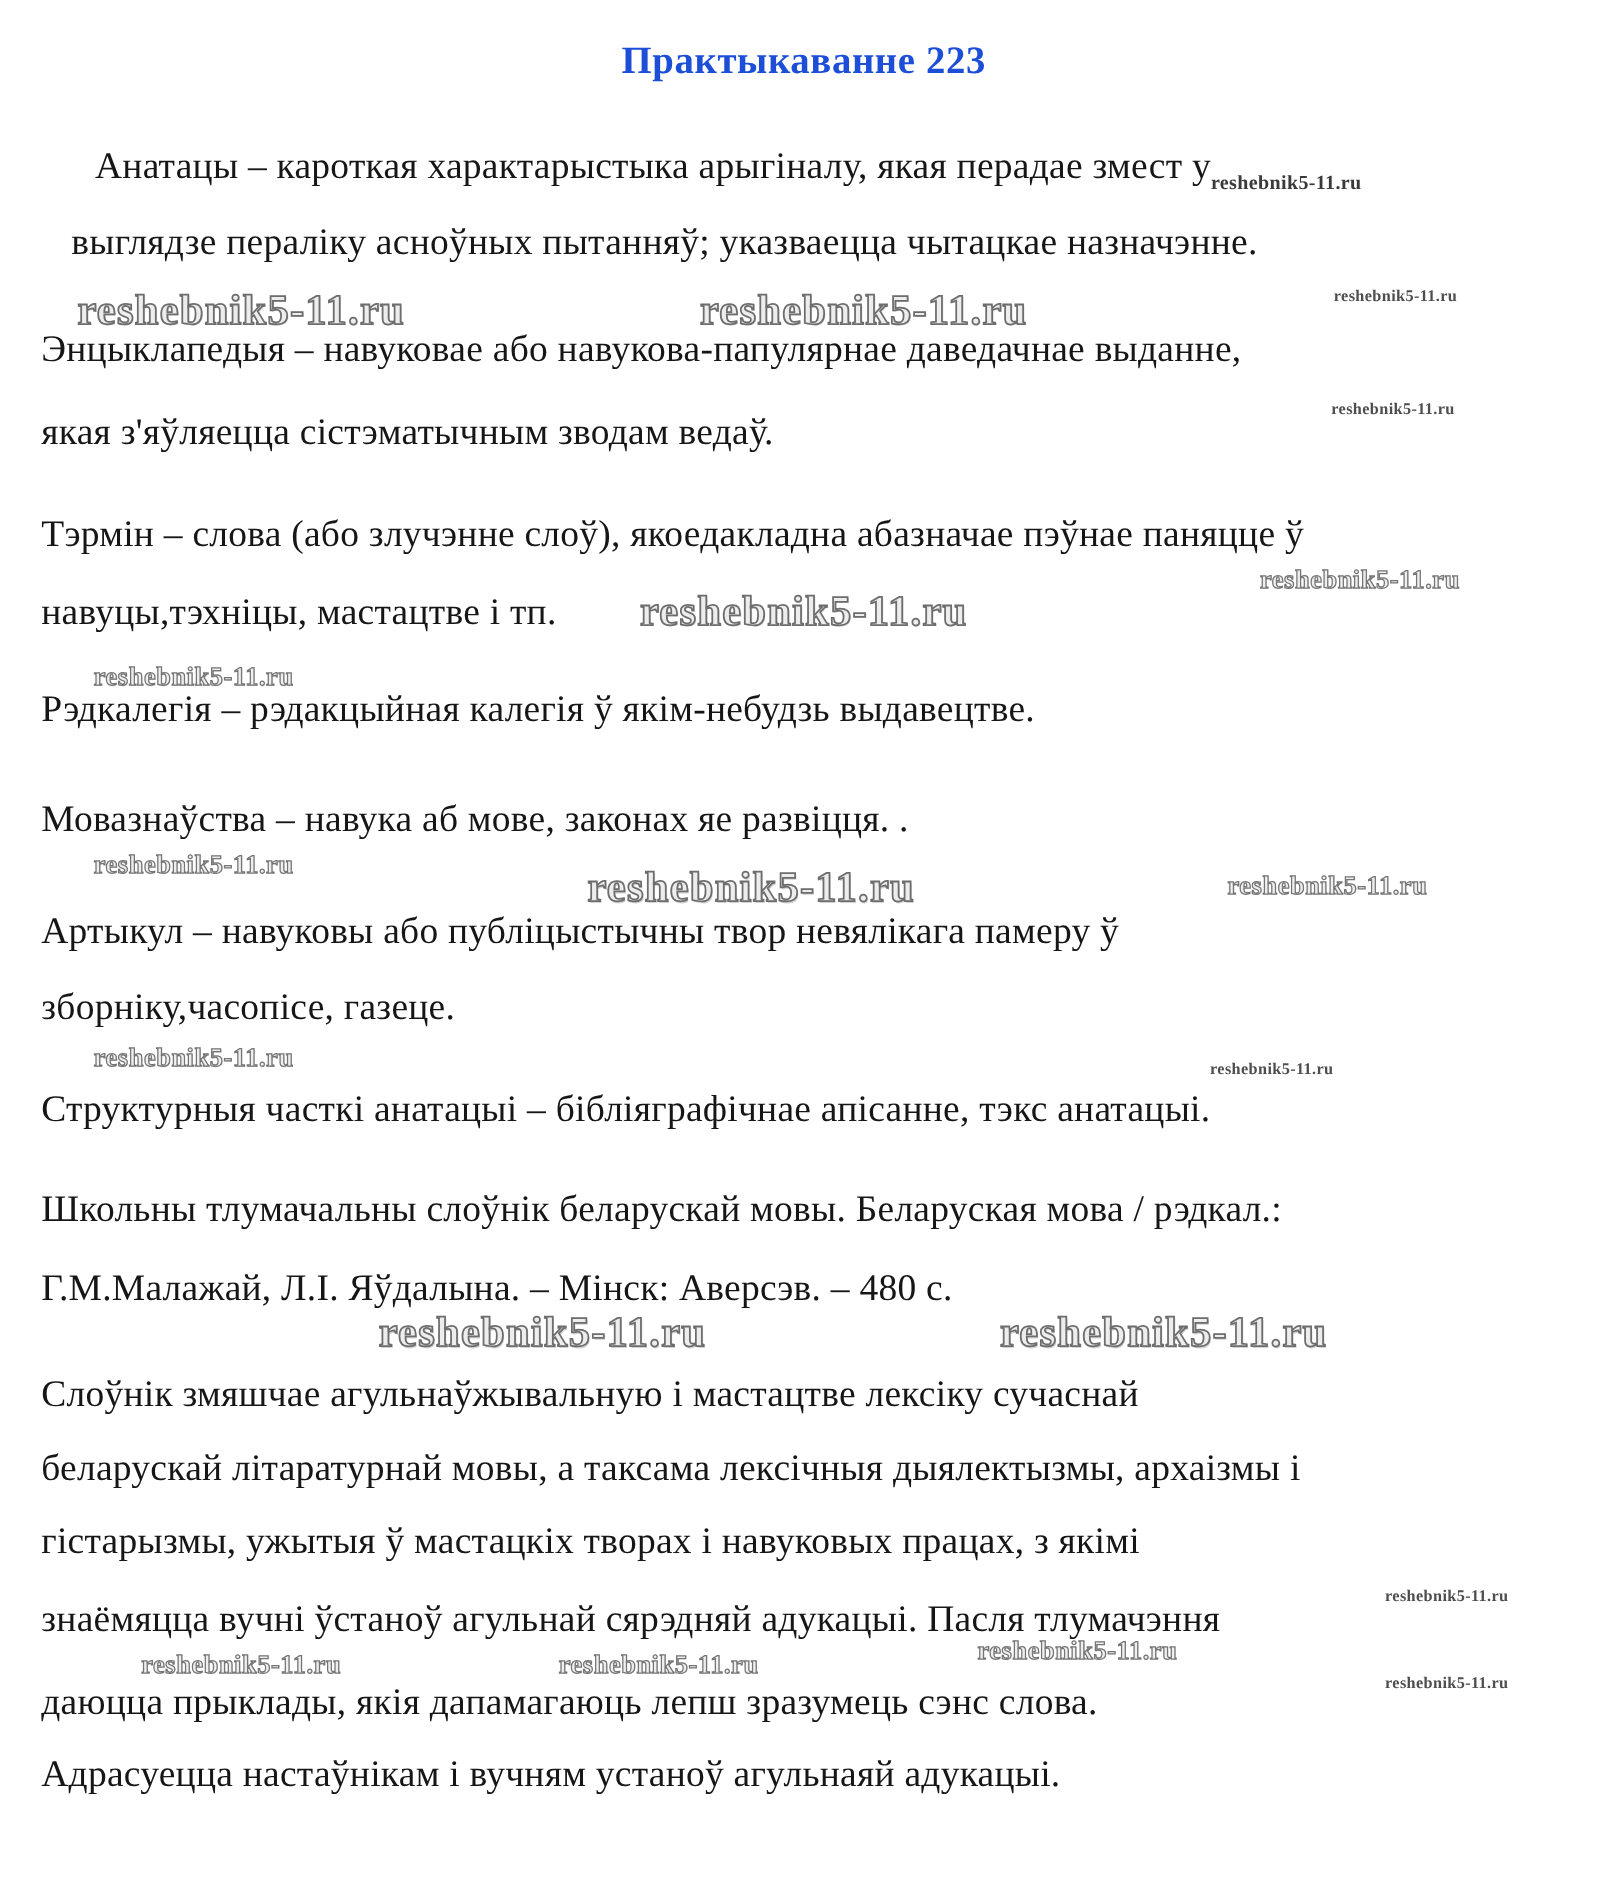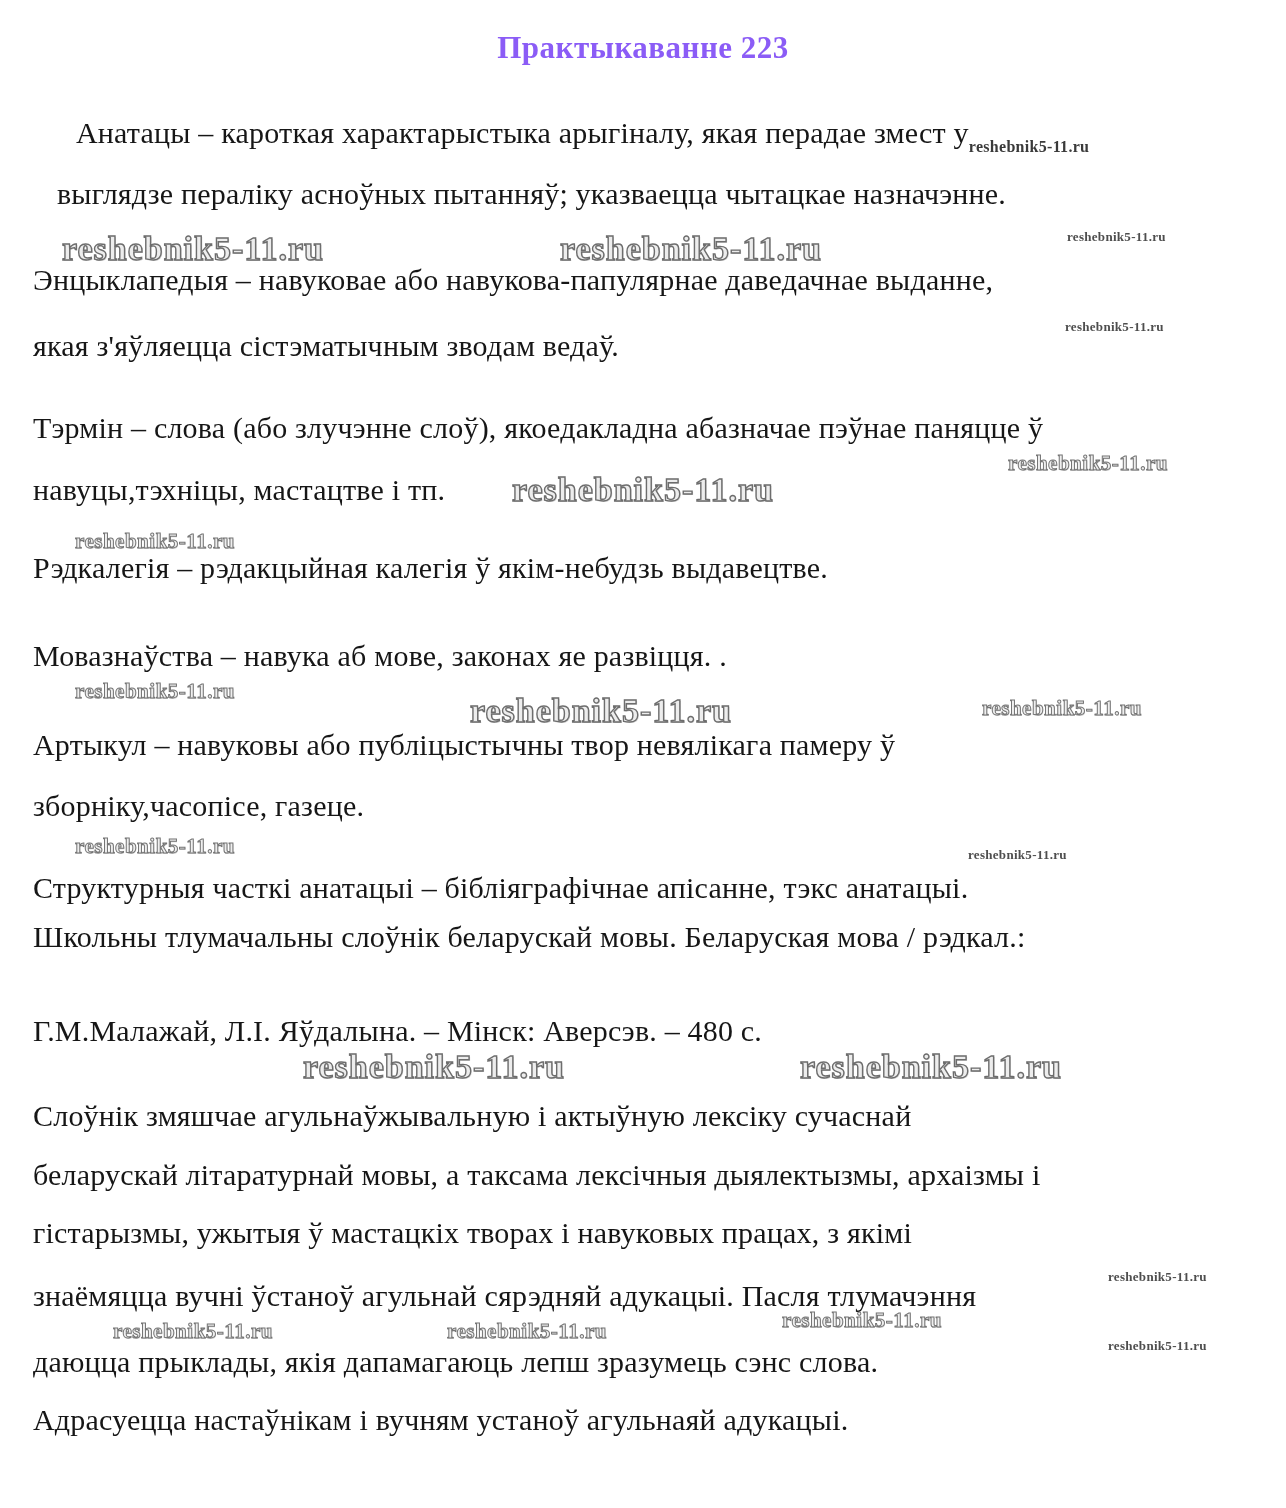--- a/index.html
+++ b/index.html
@@ -16,21 +16,21 @@
     font-family: "Liberation Serif", serif;
   }
   .doc-title {
     position: absolute;
     top: 30px;
     left: 0;
     width: 100%;
     text-align: center;
     font-size: 31px;
     font-weight: bold;
-    color: #8b5cf6;
+    color: #1d4ed8;
     letter-spacing: 0.5px;
   }
   .line {
     position: absolute;
     font-size: 30px;
     line-height: 1;
     white-space: nowrap;
     color: #161616;
     letter-spacing: 0.2px;
   }
@@ -80,23 +80,23 @@
     <div class="line" style="top: 179px; left: 33px; margin-left: 24px;">выглядзе пераліку асноўных пытанняў; указваецца чытацкае назначэнне.</div>
     <div class="line" style="top: 265px; left: 33px;">Энцыклапедыя – навуковае або навукова-папулярнае даведачнае выданне,</div>
     <div class="line" style="top: 331px; left: 33px;">якая з'яўляецца сістэматычным зводам ведаў.</div>
     <div class="line" style="top: 413px; left: 33px;">Тэрмін – слова (або злучэнне слоў), якоедакладна абазначае пэўнае паняцце ў</div>
     <div class="line" style="top: 475px; left: 33px;">навуцы,тэхніцы, мастацтве і тп.</div>
     <div class="line" style="top: 553px; left: 33px;">Рэдкалегія – рэдакцыйная калегія ў якім-небудзь выдавецтве.</div>
     <div class="line" style="top: 641px; left: 33px;">Мовазнаўства – навука аб мове, законах яе развіцця. .</div>
     <div class="line" style="top: 730px; left: 33px;">Артыкул – навуковы або публіцыстычны твор невялікага памеру ў</div>
     <div class="line" style="top: 791px; left: 33px;">зборніку,часопісе, газеце.</div>
     <div class="line" style="top: 873px; left: 33px;">Структурныя часткі анатацыі – бібліяграфічнае апісанне, тэкс анатацыі.</div>
-    <div class="line" style="top: 922px; left: 33px;">Школьны тлумачальны слоўнік беларускай мовы. Беларуская мова / рэдкал.:</div>
+    <div class="line" style="top: 953px; left: 33px;">Школьны тлумачальны слоўнік беларускай мовы. Беларуская мова / рэдкал.:</div>
     <div class="line" style="top: 1016px; left: 33px;">Г.М.Малажай, Л.І. Яўдалына. – Мінск: Аверсэв. – 480 с.</div>
-    <div class="line" style="top: 1101px; left: 33px;">Слоўнік змяшчае агульнаўжывальную і актыўную лексіку сучаснай</div>
+    <div class="line" style="top: 1101px; left: 33px;">Слоўнік змяшчае агульнаўжывальную і мастацтве лексіку сучаснай</div>
     <div class="line" style="top: 1160px; left: 33px;">беларускай літаратурнай мовы, а таксама лексічныя дыялектызмы, архаізмы і</div>
     <div class="line" style="top: 1281px; left: 33px;">знаёмяцца вучні ўстаноў агульнай сярэдняй адукацыі. Пасля тлумачэння</div>
     <div class="line" style="top: 1218px; left: 33px;">гістарызмы, ужытыя ў мастацкіх творах і навуковых працах, з якімі</div>
     <div class="line" style="top: 1347px; left: 33px;">даюцца прыклады, якія дапамагаюць лепш зразумець сэнс слова.</div>
     <div class="line" style="top: 1405px; left: 33px;">Адрасуецца настаўнікам і вучням устаноў агульнаяй адукацыі.</div>
     <div class="wm lg" style="top: 232px; left: 62px;">reshebnik5-11.ru</div>
     <div class="wm lg" style="top: 232px; left: 560px;">reshebnik5-11.ru</div>
     <div class="wm sm" style="top: 230px; left: 1067px;">reshebnik5-11.ru</div>
     <div class="wm sm" style="top: 320px; left: 1065px;">reshebnik5-11.ru</div>
     <div class="wm md" style="top: 453px; left: 1008px;">reshebnik5-11.ru</div>

